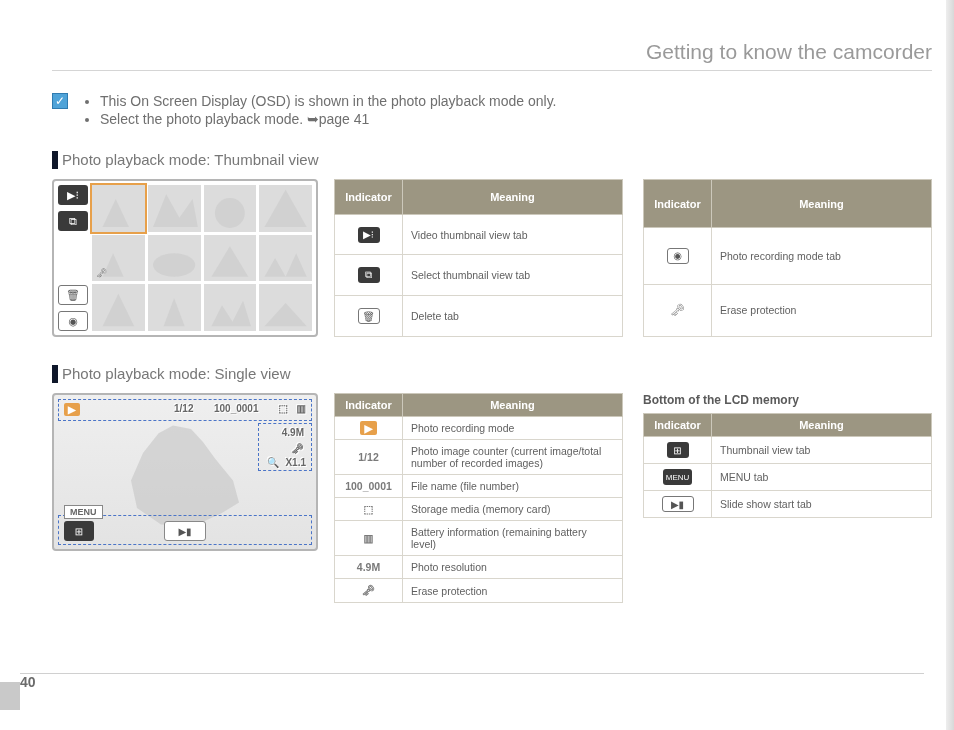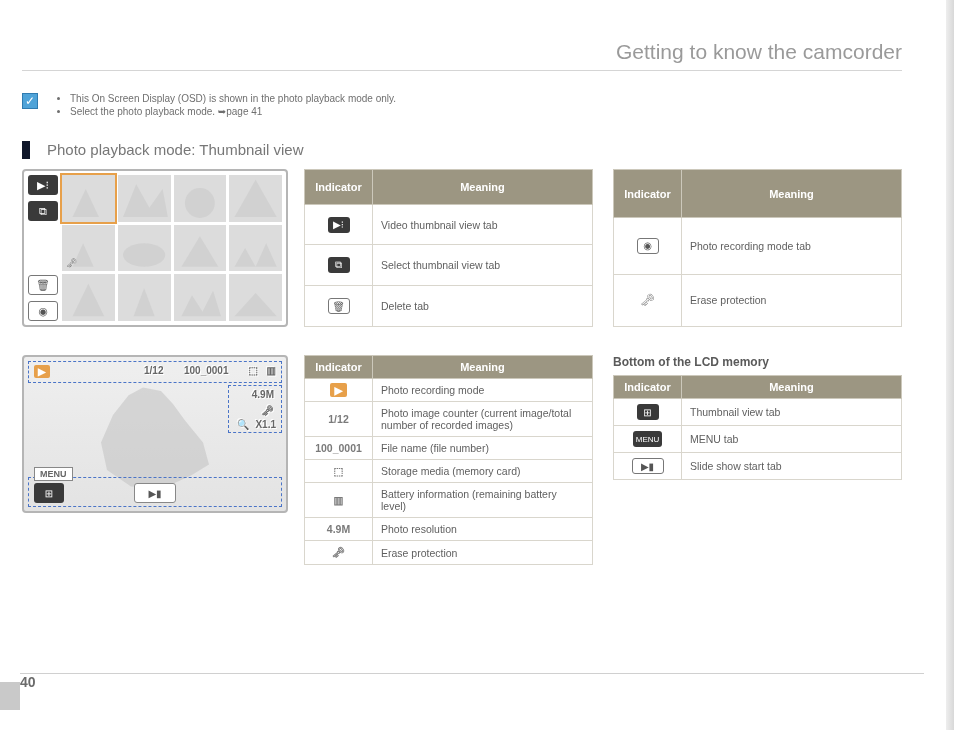--- a/index.html
+++ b/index.html
@@ -7,50 +7,50 @@
     width: 954px;
     height: 730px;
     background: #ffffff;
     font-family: Arial, Helvetica, sans-serif;
     color: #6f6f6f;
     position: relative;
     overflow: hidden;
   }
   .page {
     position: absolute;
-    left: 22px;
+    left: 52px;
     top: 40px;
     width: 880px;
   }
   .page-title {
     text-align: right;
     font-size: 21px;
     font-weight: 300;
     color: #9a9a9a;
     padding-bottom: 6px;
     border-bottom: 1px solid #d5d5d5;
     margin-bottom: 22px;
   }
   .notes-row { display: flex; align-items: flex-start; gap: 10px; margin-bottom: 22px; }
   .check-icon {
     width: 16px; height: 16px; flex: 0 0 16px;
     background: #4fa3d8; border: 1px solid #2f7bb0;
     display: flex; align-items: center; justify-content: center;
     color: #fff; font-size: 12px; line-height: 1;
   }
-  .notes-list { font-size: 10px; color: #6f6f6f; list-style: disc; padding-left: 22px; }
+  .notes-list { font-size: 14px; color: #6f6f6f; list-style: disc; padding-left: 22px; }
   .notes-list li { margin-bottom: 2px; }
 
   .section-title {
     font-size: 15px;
     color: #777;
     font-weight: 400;
     margin-bottom: 10px;
-    border-left: 8px solid #0f172a;
-    padding-left: 17px;
+    border-left: 6px solid #0f172a;
+    padding-left: 4px;
     line-height: 1.2;
   }
 
   .section1 { display: flex; gap: 16px; margin-bottom: 28px; }
   .s1-screen {
     width: 266px; height: 158px; position: relative;
     border: 2px solid #b5b5b5; border-radius: 4px; background: #fff;
     padding: 4px 4px 4px 38px;
   }
   .s1-tabs { position: absolute; left: 4px; top: 4px; bottom: 4px; width: 32px; display: flex; flex-direction: column; gap: 6px; }
@@ -197,20 +197,21 @@
             </tr>
         <tr>
               <td class="ic"><span style="font-size:12px;color:#777">🗝</span></td>
               <td>Erase protection</td>
             </tr>
       </tbody>
         </table>
     </div>
   </div>
 
+  <div class="section-title">Photo playback mode: Single view</div>
   <div class="section2">
     <div class="s2-left">
       <div class="lcd-single">
         <div class="skater"></div>
         <div class="dash-box db-top"></div>
         <div class="dash-box db-right"></div>
         <div class="dash-box db-bottom"></div>
 
         <span class="osd" style="left:10px; top:8px; background:#e7a04a; color:#fff; padding:1px 4px; border-radius:2px; text-shadow:none">▶</span>
         <span class="osd" style="left:120px; top:8px">1/12</span>

